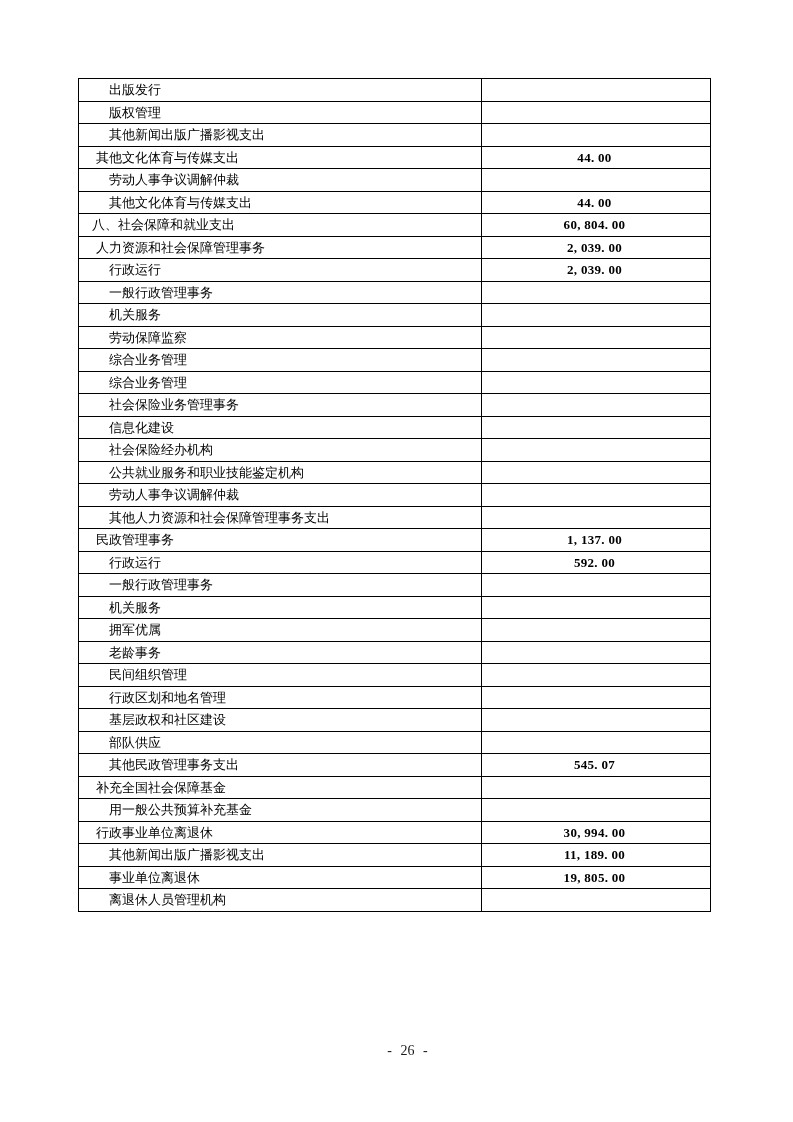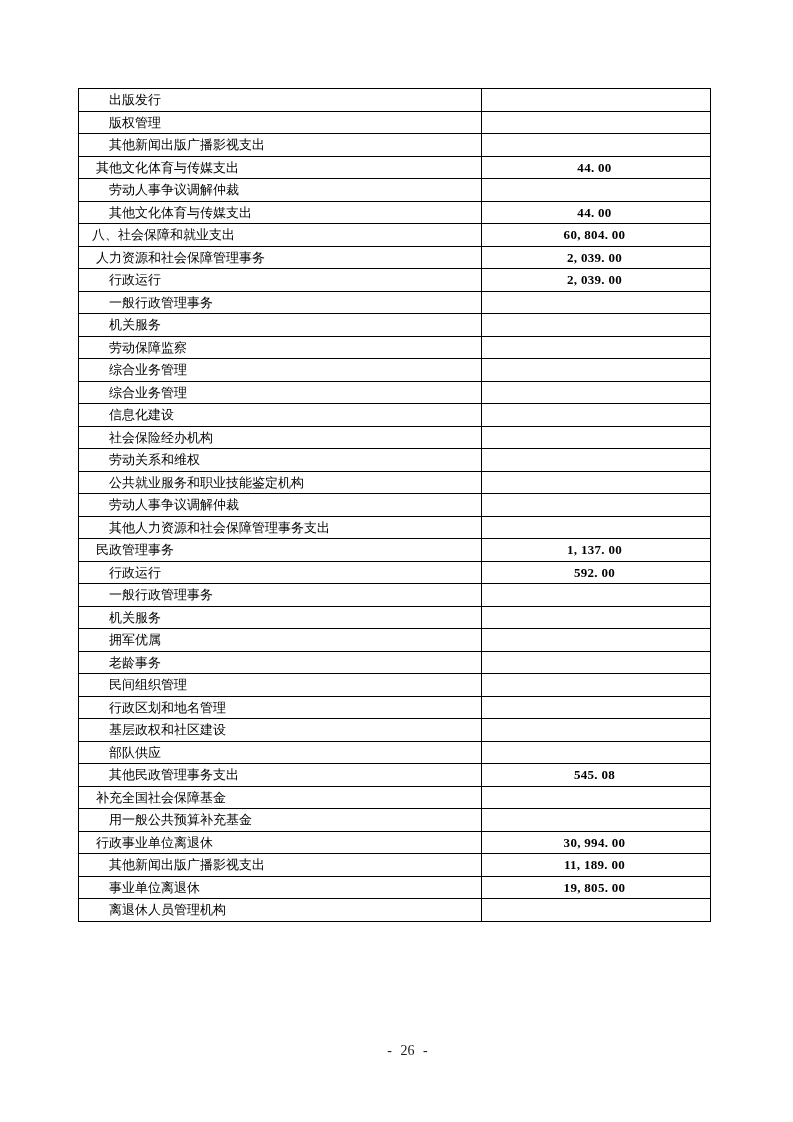--- a/index.html
+++ b/index.html
@@ -9,21 +9,21 @@
     width: 793px;
     height: 1122px;
     background: #ffffff;
     overflow: hidden;
     font-family: "Liberation Serif", "DejaVu Serif", serif;
     color: #000000;
   }
   table.budget-table {
     position: absolute;
     left: 78px;
-    top: 88px;
+    top: 78px;
     width: 632px;
     border-collapse: collapse;
     table-layout: fixed;
   }
   table.budget-table col.col-item { width: 403px; }
   table.budget-table col.col-amount { width: 229px; }
   table.budget-table td {
     border: 1px solid #000000;
     height: 22.5px;
     font-size: 13px;
@@ -114,29 +114,29 @@
         </tr>
         <tr>
           <td class="cell-label indent-3">综合业务管理</td>
           <td class="cell-value"></td>
         </tr>
         <tr>
           <td class="cell-label indent-3">综合业务管理</td>
           <td class="cell-value"></td>
         </tr>
         <tr>
+          <td class="cell-label indent-3">社会保险业务管理事务</td>
+          <td class="cell-value"></td>
+        </tr>
+        <tr>
           <td class="cell-label indent-3">信息化建设</td>
           <td class="cell-value"></td>
         </tr>
         <tr>
           <td class="cell-label indent-3">社会保险经办机构</td>
-          <td class="cell-value"></td>
-        </tr>
-        <tr>
-          <td class="cell-label indent-3">劳动关系和维权</td>
           <td class="cell-value"></td>
         </tr>
         <tr>
           <td class="cell-label indent-3">公共就业服务和职业技能鉴定机构</td>
           <td class="cell-value"></td>
         </tr>
         <tr>
           <td class="cell-label indent-3">劳动人事争议调解仲裁</td>
           <td class="cell-value"></td>
         </tr>
@@ -179,21 +179,21 @@
         <tr>
           <td class="cell-label indent-3">基层政权和社区建设</td>
           <td class="cell-value"></td>
         </tr>
         <tr>
           <td class="cell-label indent-3">部队供应</td>
           <td class="cell-value"></td>
         </tr>
         <tr>
           <td class="cell-label indent-3">其他民政管理事务支出</td>
-          <td class="cell-value">545. 08</td>
+          <td class="cell-value">545. 07</td>
         </tr>
         <tr>
           <td class="cell-label indent-2">补充全国社会保障基金</td>
           <td class="cell-value"></td>
         </tr>
         <tr>
           <td class="cell-label indent-3">用一般公共预算补充基金</td>
           <td class="cell-value"></td>
         </tr>
         <tr>

